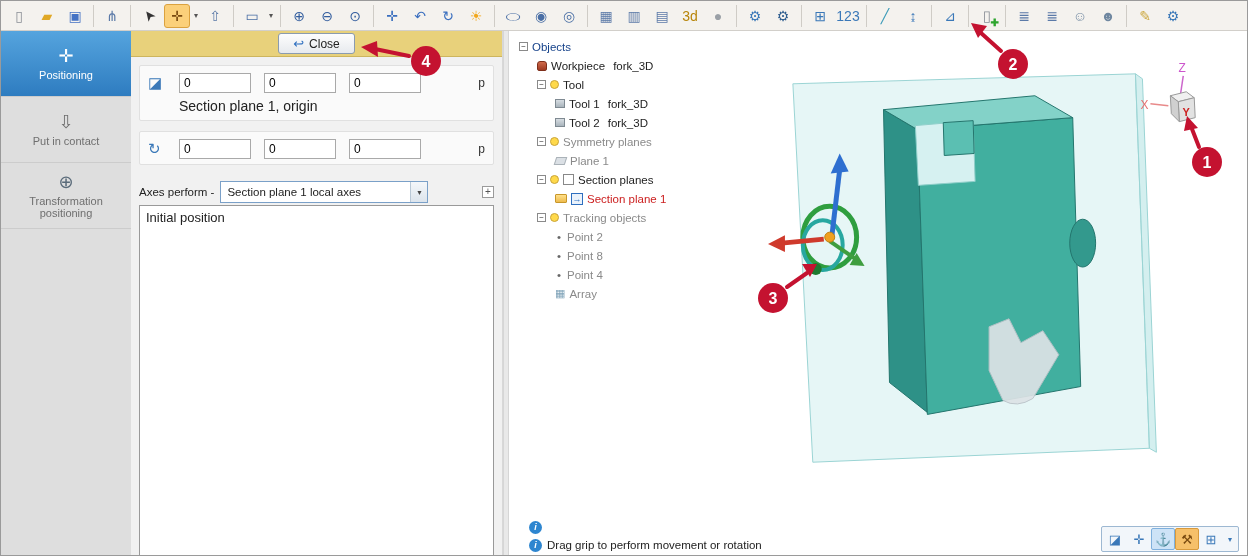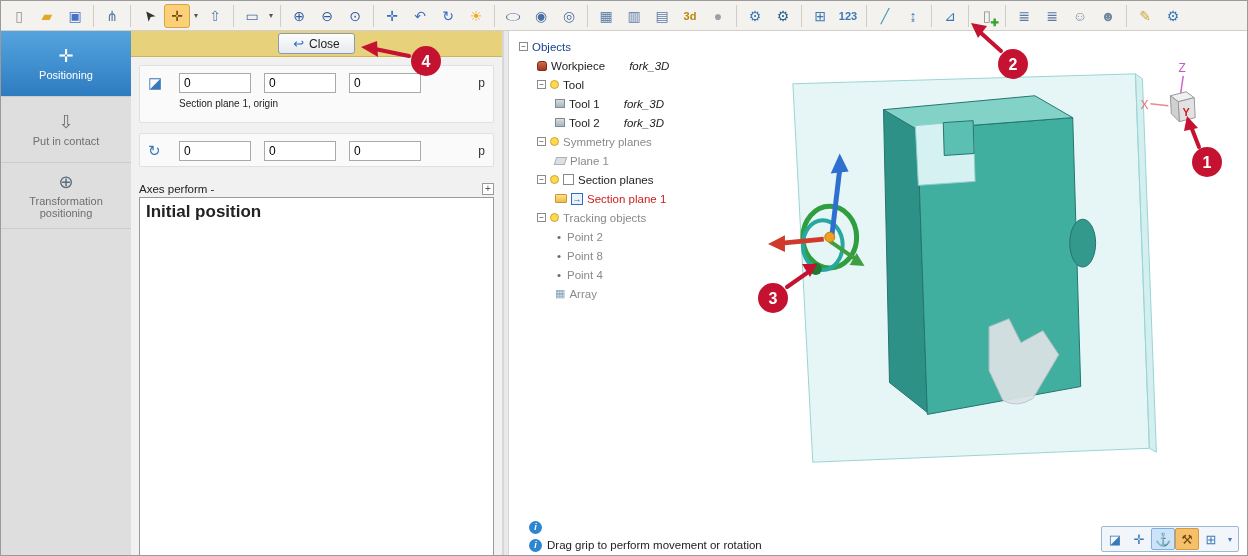--- a/index.html
+++ b/index.html
@@ -2,21 +2,21 @@
 <html><head>
 <meta charset="utf-8">
 <style>
   * { box-sizing: border-box; margin: 0; padding: 0; }
   html,body { width:1248px; height:556px; overflow:hidden; }
   body { font-family:"Liberation Sans", sans-serif; font-size:11px; color:#222; border:1px solid #9a9a9a; background:#fff; position:relative; }
 
   
   .toolbar { height:30px; background:#f4f2ee; border-bottom:1px solid #d2cfca; display:flex; align-items:center; padding-left:4px; }
   .ticon { width:26px; height:24px; margin:0 1px; display:inline-flex; align-items:center; justify-content:center; font-size:14px; color:#4a6fa5; border-radius:3px; flex:0 0 auto; }
-  .ticon.small-txt { font-size:11px; font-weight:bold; }
+  .ticon.small-txt { font-size:14px; font-weight:normal; }
   .ticon.active-orange { background:#fbd07a; border:1px solid #dba23f; }
   .tcaret { width:10px; font-size:8px; color:#555; display:inline-flex; align-items:center; justify-content:center; flex:0 0 auto; }
   .tdiv { width:1px; height:22px; background:#cfccc6; margin:0 4px; flex:0 0 auto; }
   .cursor-rot { transform:rotate(-128deg); display:inline-block; }
   .ellipse-g { transform:scaleY(.55); display:inline-block; }
   .addobj { position:relative; }
   .addobj .page-g { color:#8a8f96; font-size:15px; }
   .addobj .plus-g { position:absolute; right:1px; bottom:0; color:#2ea52e; font-size:10px; font-weight:bold; }
 
   
@@ -33,31 +33,31 @@
   .panel { width:372px; flex:0 0 auto; background:#f1f1f1; display:flex; flex-direction:column; border-right:1px solid #d8d8d8; }
   .panel-header { height:26px; background:#e8d17b; border-bottom:1px solid #cdb55e; display:flex; align-items:center; justify-content:center; flex:0 0 auto; }
   .close-btn { display:inline-flex; align-items:center; gap:5px; background:linear-gradient(#fdfdfd,#e7eaee); border:1px solid #8a9bb0; border-radius:3px; padding:2px 14px; font-size:12px; color:#222; cursor:pointer; font-family:"Liberation Sans",sans-serif; }
   .close-btn .c-ico { color:#2e6fbf; font-size:13px; }
   .panel-body { flex:1; padding:8px 8px 0 8px; display:flex; flex-direction:column; }
   .group { background:#fafafa; border:1px solid #e0e0e0; border-radius:2px; padding:7px 8px 5px 8px; margin-bottom:10px; }
   .grow { display:flex; align-items:center; gap:13px; }
   .g-ico { font-size:15px; color:#3a78b8; width:18px; flex:0 0 auto; }
   .num { width:72px; height:20px; border:1px solid #a9a9a9; background:#fff; font-size:12px; padding:0 4px; font-family:"Liberation Sans",sans-serif; }
   .p-lab { margin-left:auto; font-size:12px; color:#333; }
-  .g-caption { margin:5px 0 8px 31px; font-size:10px; color:#222; }
+  .g-caption { margin:5px 0 1px 31px; font-size:14px; color:#222; }
   .axes-row { display:flex; align-items:center; gap:6px; margin:6px 0 2px 0; }
   .axes-row .a-lab { font-size:11.5px; white-space:nowrap; }
   .dropdown { width:208px; height:22px; border:1px solid #7aa0c8; background:#fff; display:flex; align-items:center; cursor:pointer; }
   .dropdown .dd-val { flex:1; padding:0 6px; font-size:11.5px; white-space:nowrap; overflow:hidden; }
   .dropdown .dd-caret { width:17px; height:100%; background:linear-gradient(#f4f7fa,#dce4ec); border-left:1px solid #b9c8d6; display:flex; align-items:center; justify-content:center; font-size:7px; color:#444; }
   .plusbox { width:12px; height:12px; border:1px solid #9a9a9a; background:#fff; display:flex; align-items:center; justify-content:center; font-size:10px; line-height:10px; color:#555; margin-left:auto; cursor:pointer; }
   .transf-row { display:flex; align-items:center; margin:10px 0 6px 0; }
   .transf-row .t-val { flex:1; text-align:center; font-size:11.5px; }
   .poslist { flex:1; border:1px solid #999; border-bottom:none; background:#fff; padding:4px 6px; overflow:hidden; }
-  .poslist .pl-head { font-weight:bold; font-size:17px; }
+  .poslist .pl-head { font-weight:normal; font-size:13px; }
 
   
   .splitter { width:6px; background:#e9e9e9; border-left:1px solid #d6d6d6; border-right:1px solid #d6d6d6; cursor:col-resize; flex:0 0 auto; }
 
   
   .right { flex:1; display:flex; flex-direction:column; background:#fff; }
   .right-top { flex:1; display:flex; min-height:0; }
 
   
   .tree { width:257px; flex:0 0 auto; padding:6px 0 0 8px; font-size:11.5px; overflow:hidden; }
@@ -69,21 +69,21 @@
   .tool-ico { width:10px; height:9px; background:linear-gradient(#d7dde2,#a9b4bc); border:1px solid #7f8a92; flex:0 0 auto; }
   .plane-ico { width:11px; height:8px; background:#dbe0e5; border:1px solid #aab2b8; transform:skewX(-18deg); flex:0 0 auto; }
   .cbox { width:11px; height:11px; border:1px solid #888; background:#fff; flex:0 0 auto; }
   .folder-ico { width:12px; height:9px; background:linear-gradient(#ffe08a,#eebb4d); border:1px solid #c8972a; border-radius:1px; flex:0 0 auto; }
   .target-ico { width:12px; height:12px; border:1px solid #2e6fbf; color:#2e6fbf; font-size:9px; line-height:10px; text-align:center; background:#eaf2fb; flex:0 0 auto; }
   .bullet { color:#666; width:8px; text-align:center; flex:0 0 auto; }
   .array-ico { color:#7fa3b8; font-size:11px; flex:0 0 auto; }
   .navy { color:#16428a; }
   .dim { color:#8a8a8a; }
   .red { color:#cc2020; }
-  .it { font-style:italic; margin-left:20px; }
+  .it { margin-left:4px; }
 
   
   .viewport { flex:1; position:relative; min-width:0; }
   .vp-svg { position:absolute; inset:0; width:100%; height:100%; }
 
   
   .hintsbar { height:42px; flex:0 0 auto; position:relative; padding:3px 0 0 20px; background:#fff; }
   .hint-line { display:flex; align-items:center; gap:5px; height:18px; font-size:11.5px; color:#222; }
   .info-ico { width:13px; height:13px; border-radius:50%; background:#2e86d0; color:#fff; font-size:9px; font-weight:bold; font-style:italic; display:inline-flex; align-items:center; justify-content:center; flex:0 0 auto; }
 
@@ -206,20 +206,24 @@
           <span class="g-ico">↻</span>
           <input class="num" value="0" style="">
           <input class="num" value="0" style="">
           <input class="num" value="0" style="">
           <span class="p-lab">p</span>
         </div>
       </div>
 
       <div class="axes-row">
         <span class="a-lab">Axes perform -</span>
+        <div class="dropdown">
+          <span class="dd-val">Section plane 1 local axes</span>
+          <span class="dd-caret">▼</span>
+        </div>
         <span class="plusbox">+</span>
       </div>
 
 
       <div class="poslist">
         <div class="pl-head">Initial position</div>
       </div>
     </div>
   </div>
 

